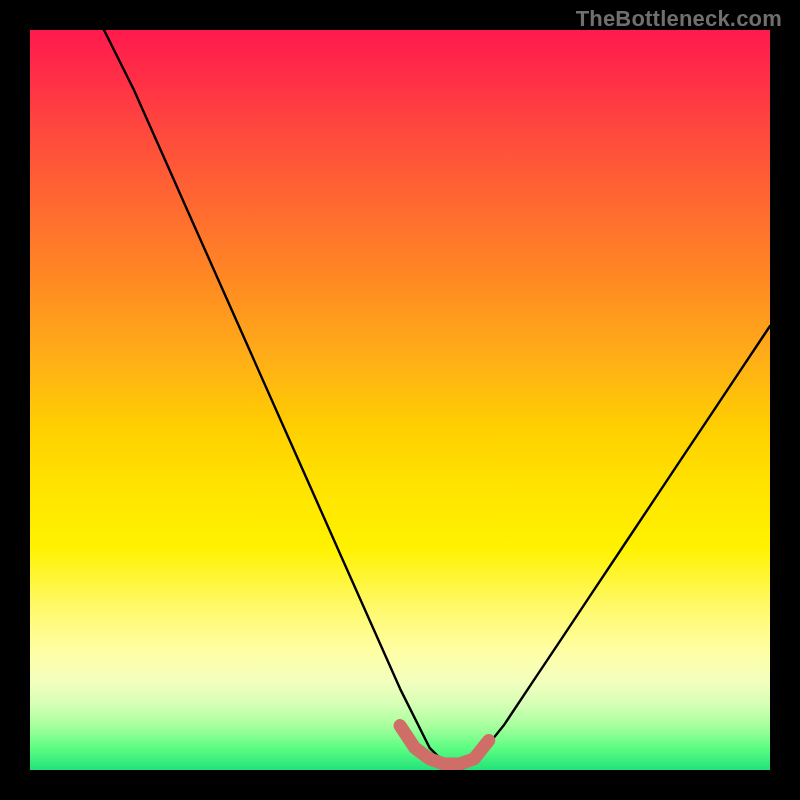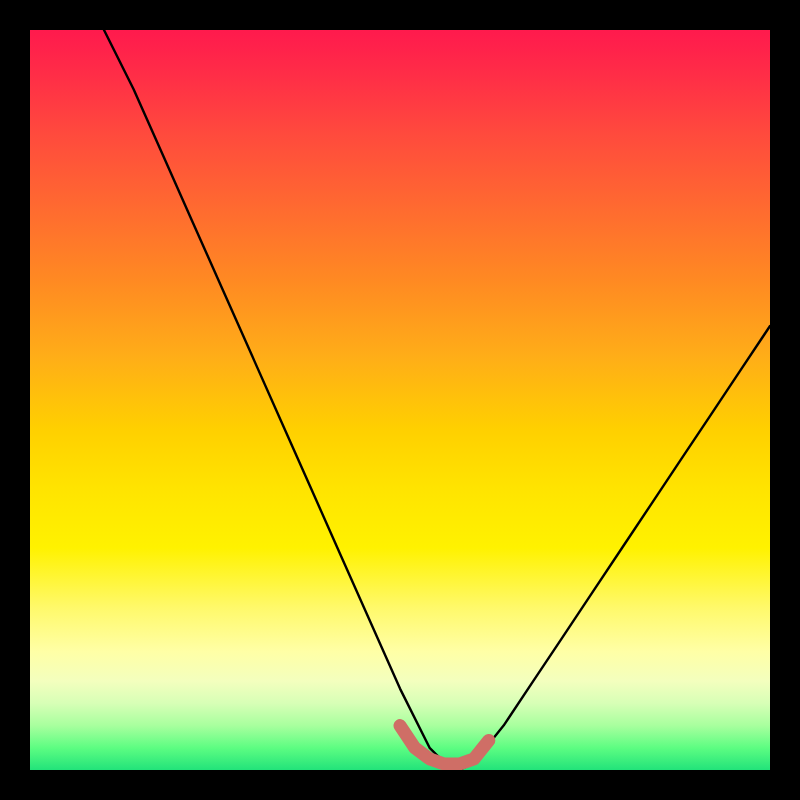--- a/index.html
+++ b/index.html
@@ -72,20 +72,21 @@
     stroke: #cf6e66;
     stroke-width: 13;
     stroke-linecap: round;
     stroke-linejoin: round;
   }
 </style>
 </head>
 <body>
 
 <div class="frame">
+  <div class="watermark">TheBottleneck.com</div>
   <div class="plot">
     <div class="gradient"></div>
     <svg class="overlay" viewBox="0 0 740 740" preserveAspectRatio="none">
       <path id="curve-path" class="curve-stroke" d="M74.00 0.00 L103.60 59.20 L133.20 125.80 L162.80 192.40 L192.40 259.00 L222.00 325.60 L251.60 392.20 L281.20 458.80 L310.80 525.40 L340.40 592.00 L370.00 658.60 L399.60 717.80 L414.40 732.60 L429.20 740.00 L444.00 732.60 L473.60 695.60 L503.20 651.20 L532.80 606.80 L562.40 562.40 L592.00 518.00 L621.60 473.60 L651.20 429.20 L680.80 384.80 L710.40 340.40 L740.00 296.00"></path>
       <path id="mark-path" class="mark-stroke" d="M370.00 695.60 L384.80 717.80 L399.60 728.90 L414.40 734.08 L429.20 734.08 L444.00 728.90 L458.80 710.40"></path>
     </svg>
   </div>
 </div>
 
 </body></html>

